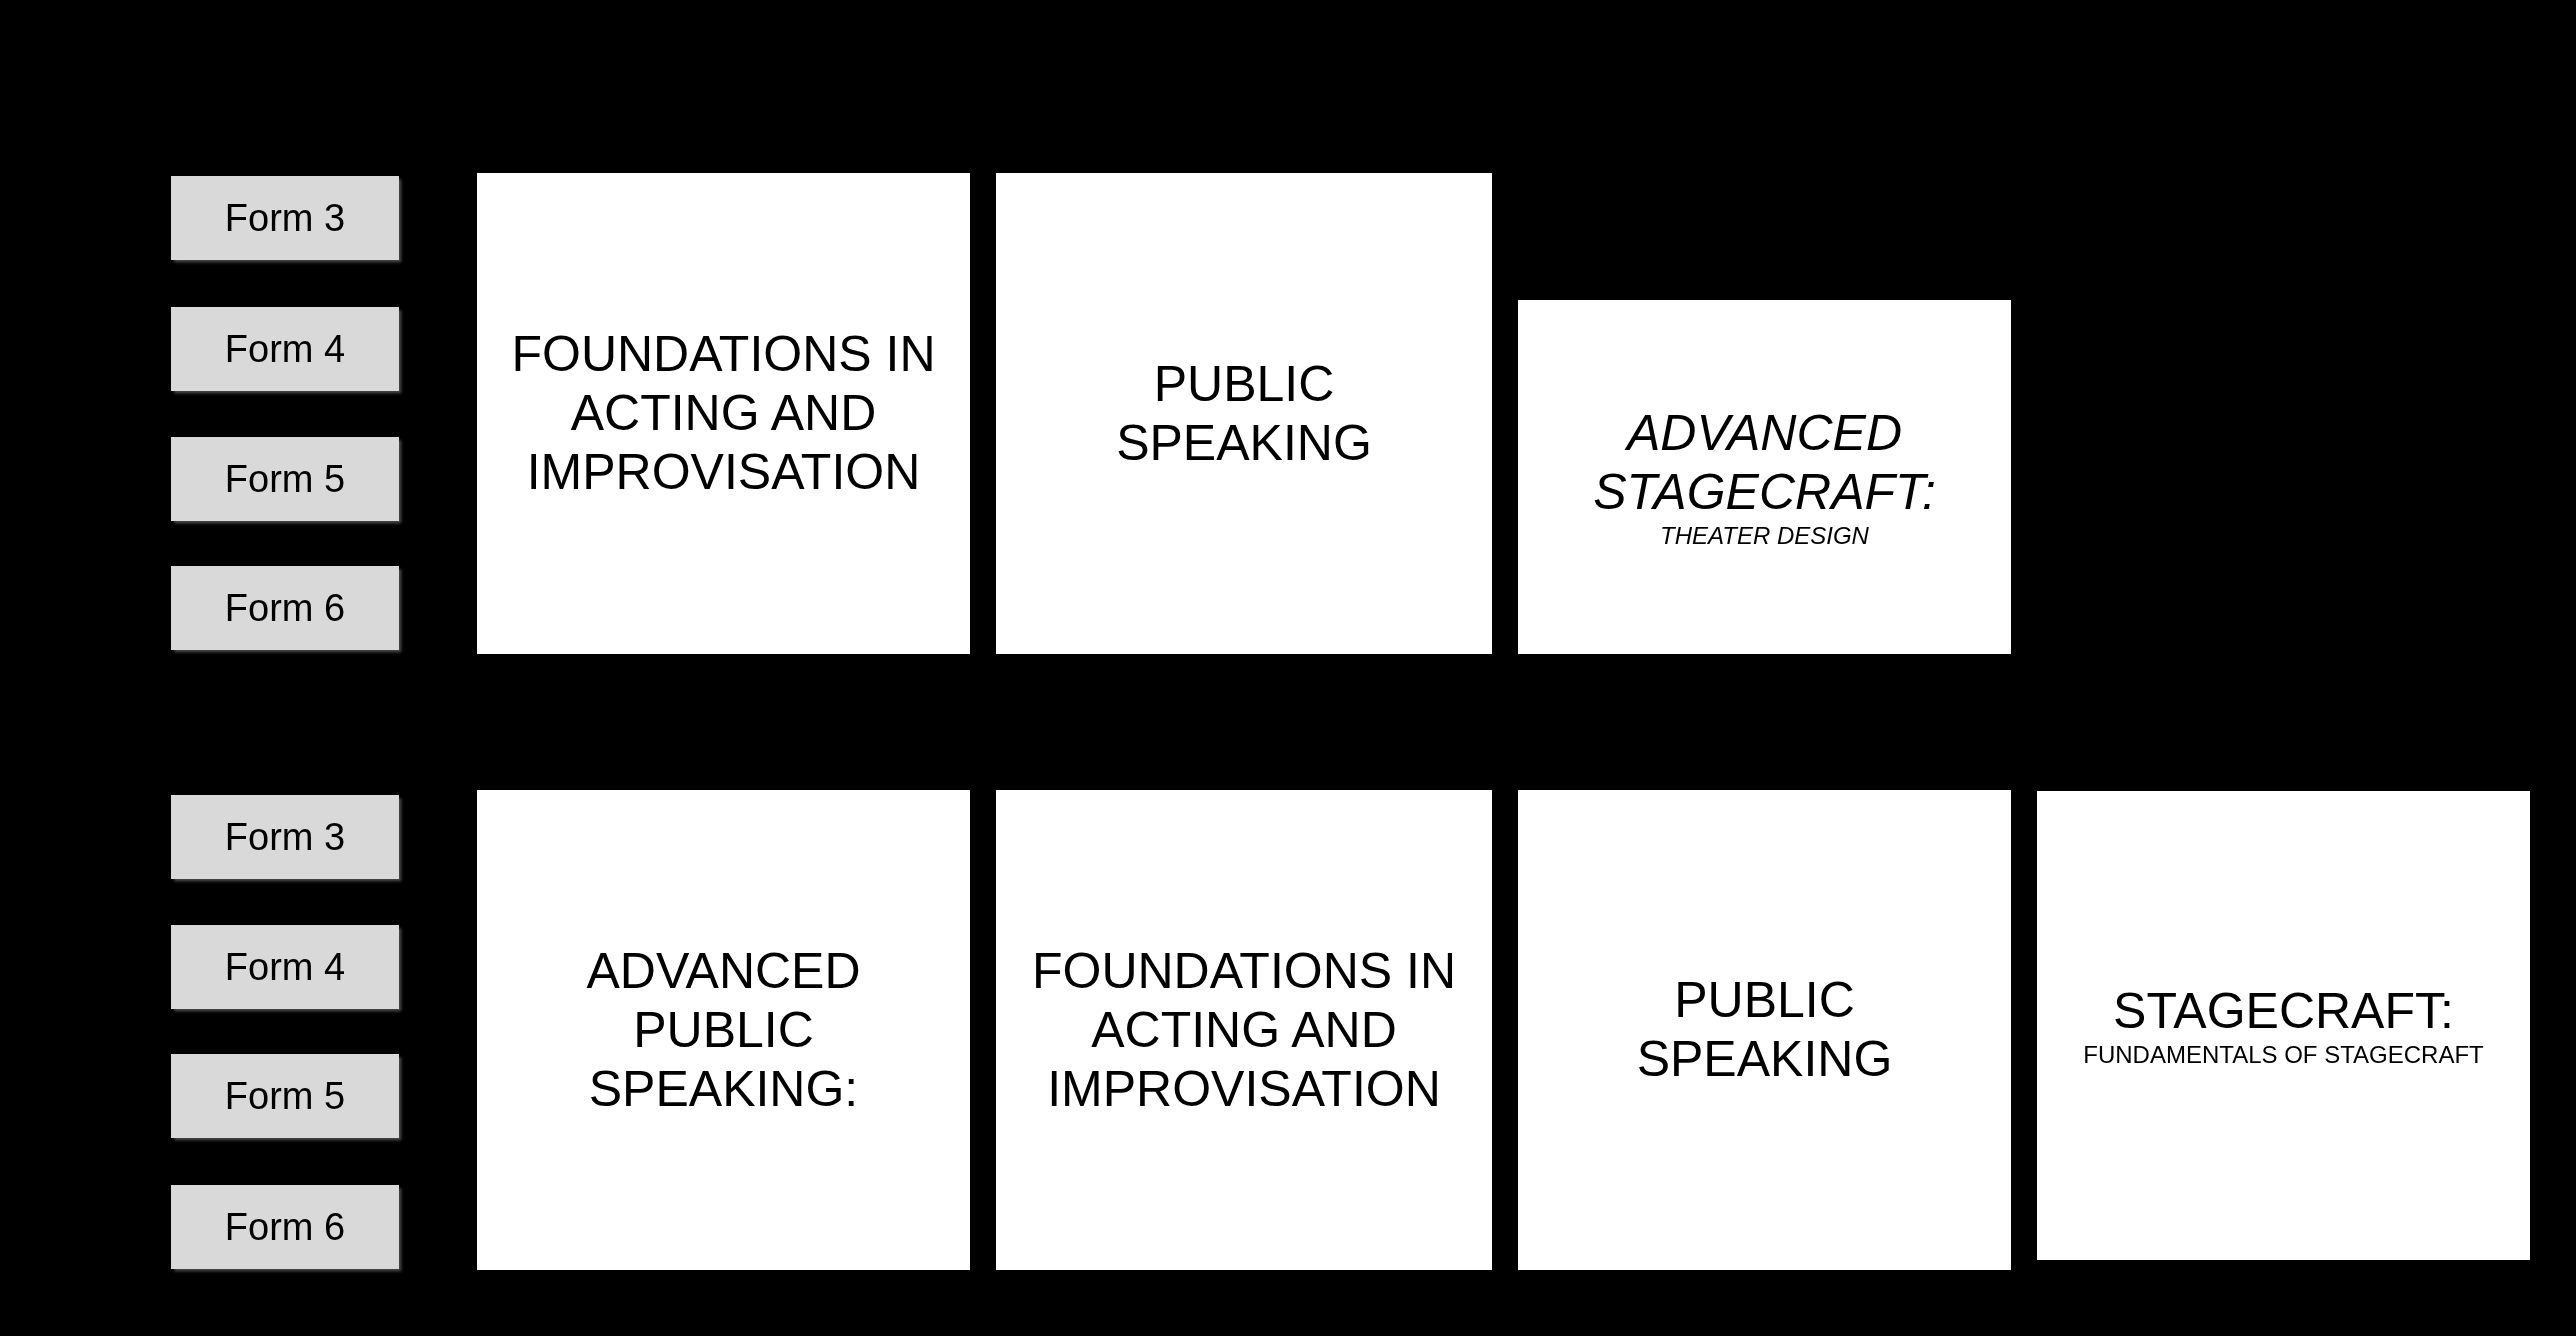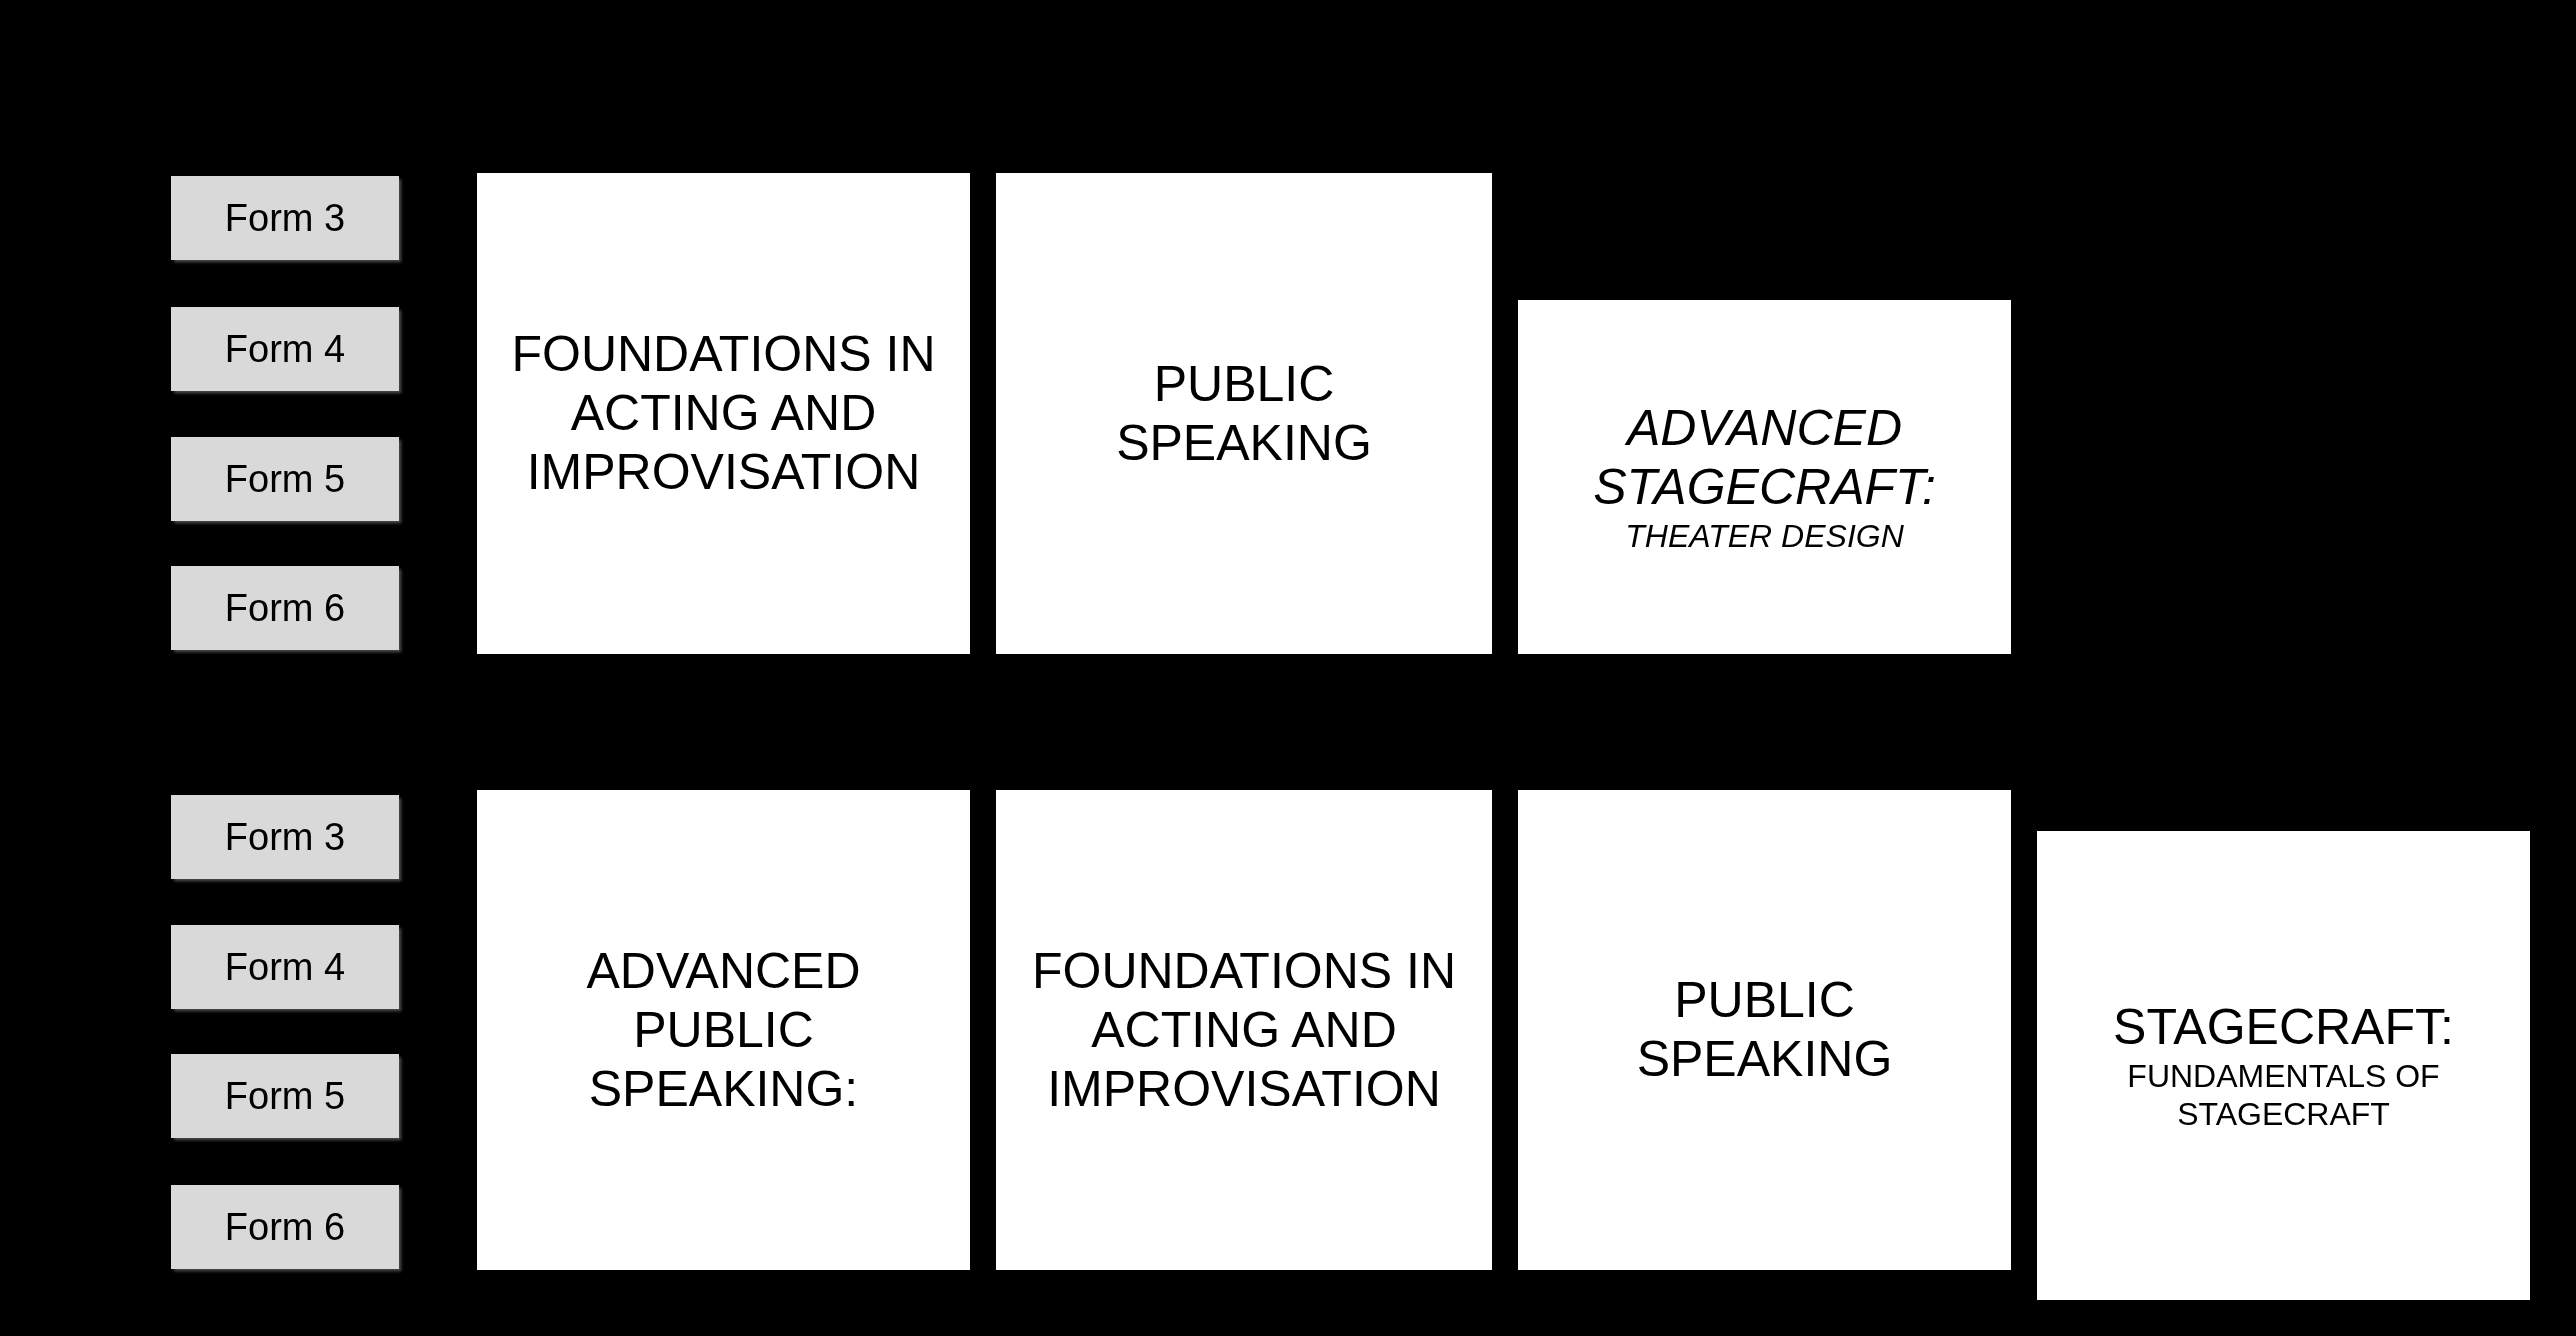--- a/index.html
+++ b/index.html
@@ -22,21 +22,21 @@
   .course-box{
     position:absolute;
     background:#ffffff;
     color:#000000;
     display:flex;flex-direction:column;align-items:center;justify-content:center;
     text-align:center;
     padding:0 28px;
     box-sizing:border-box;
   }
   .course-title{font-size:50px;line-height:1.18;}
-  .course-subtitle{font-size:32px;line-height:1.2;}
+  .course-subtitle{font-size:24px;line-height:1.2;}
 </style>
 </head>
 <body>
 
 <div class="canvas">
 
   <div class="form-label" style="left:171px;top:176px;">Form 3</div>
   <div class="form-label" style="left:171px;top:307px;">Form 4</div>
   <div class="form-label" style="left:171px;top:437px;">Form 5</div>
   <div class="form-label" style="left:171px;top:566px;">Form 6</div>
@@ -68,19 +68,19 @@
   <div class="course-box" style="left:996px;top:790px;width:496px;height:480px;">
     <div class="course-title">FOUNDATIONS IN ACTING AND IMPROVISATION</div>
     <div class="course-subtitle"></div>
   </div>
 
   <div class="course-box" style="left:1518px;top:790px;width:493px;height:480px;">
     <div class="course-title">PUBLIC SPEAKING</div>
     <div class="course-subtitle"></div>
   </div>
 
-  <div class="course-box" style="left:2037px;top:831px;width:493px;height:469px;">
+  <div class="course-box" style="left:2037px;top:791px;width:493px;height:469px;">
     <div class="course-title">STAGECRAFT:</div>
     <div class="course-subtitle">FUNDAMENTALS OF STAGECRAFT</div>
   </div>
 
 </div>
 
 
 </body></html>

